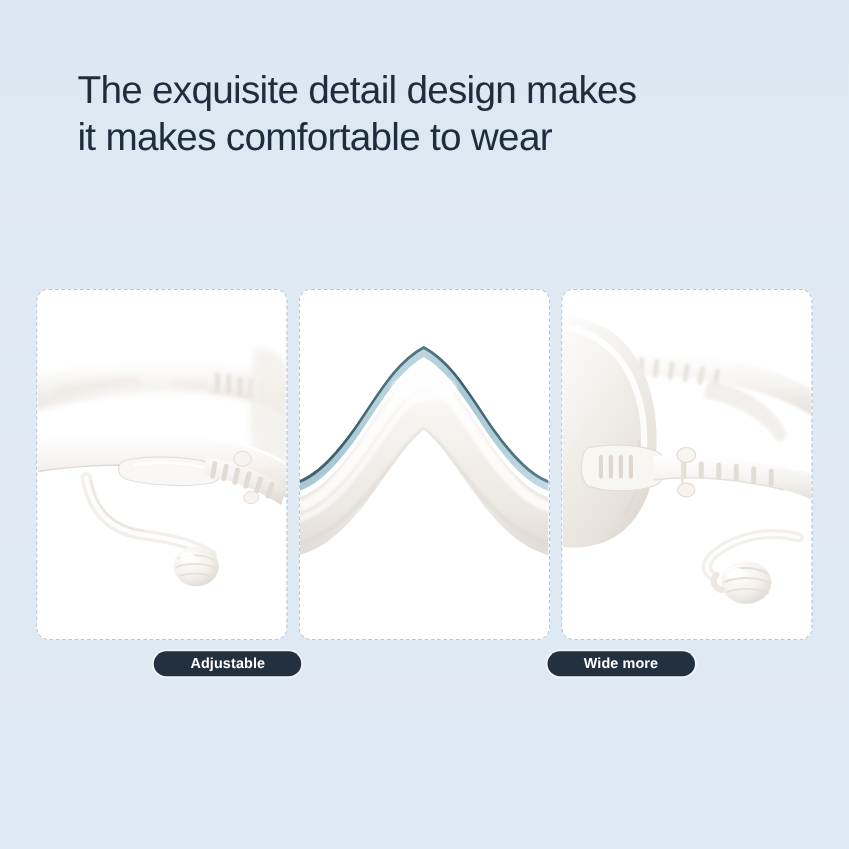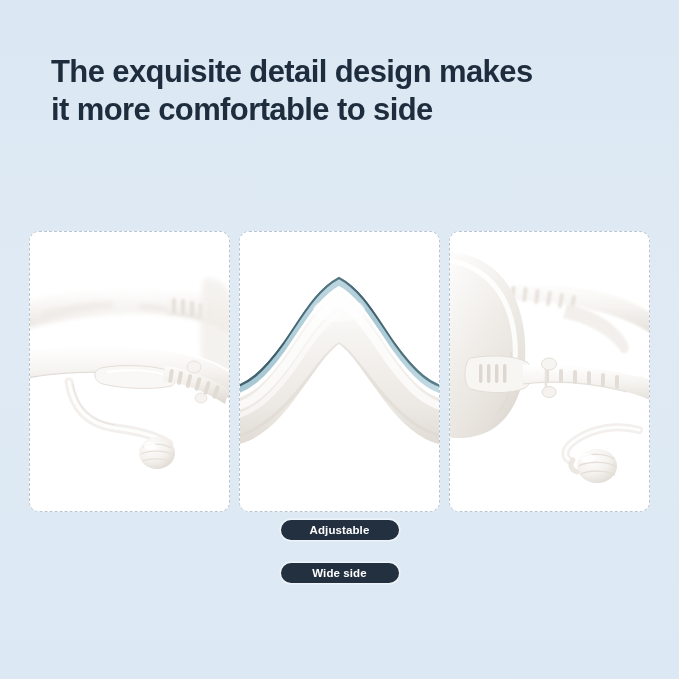--- a/index.html
+++ b/index.html
@@ -19,27 +19,27 @@
   #banner {
     position: relative;
     width: 679px;
     height: 679px;
     background: linear-gradient(180deg, #dbe7f2 0%, #dfeaf4 45%, #dce8f3 100%);
   }
 
   
   .headline {
     position: absolute;
-    left: 51px;
+    left: 62px;
     top: 32px;
     width: 600px;
     color: #1e2d3d;
     font-size: 31px;
     line-height: 38px;
-    font-weight: 700;
+    font-weight: 400;
     letter-spacing: -0.6px;
   }
   .headline .line {
     display: block;
     white-space: nowrap;
   }
 
   
   .panel-row {
     position: absolute;
@@ -78,22 +78,21 @@
   }
 
   
   .caption-row {
     position: absolute;
     left: 29px;
     top: 520px;
     width: 621px;
     height: 22px;
     display: flex;
-    gap: 23px;
-    flex-direction: column;
+    gap: 8px;
   }
   .caption-cell {
     flex: 1 1 0;
     display: flex;
     justify-content: center;
     align-items: center;
   }
   .badge {
     display: inline-flex;
     align-items: center;
@@ -112,21 +111,21 @@
     box-sizing: border-box;
   }
 </style>
 </head>
 <body>
 
 <div id="banner">
 
   <h1 class="headline">
     <span class="line">The exquisite detail design makes</span>
-    <span class="line">it more comfortable to side</span>
+    <span class="line">it makes comfortable to wear</span>
   </h1>
 
   <div class="panel-row">
 
     <div class="panel">
       <div class="photo">
         <svg viewBox="0 0 201 279" preserveAspectRatio="xMidYMid slice" aria-hidden="true">
           <defs>
             <linearGradient id="p1strapA" x1="0" y1="0" x2="0" y2="1">
               <stop offset="0" stop-color="#ffffff"></stop>
@@ -382,17 +381,17 @@
       </div>
     </div>
 
   </div>
 
   <div class="caption-row">
     <div class="caption-cell">
       <span class="badge">Adjustable</span>
     </div>
     <div class="caption-cell">
-      <span class="badge">Wide side</span>
+      <span class="badge">Wide more</span>
     </div>
   </div>
 
 </div>
 
 </body></html>

